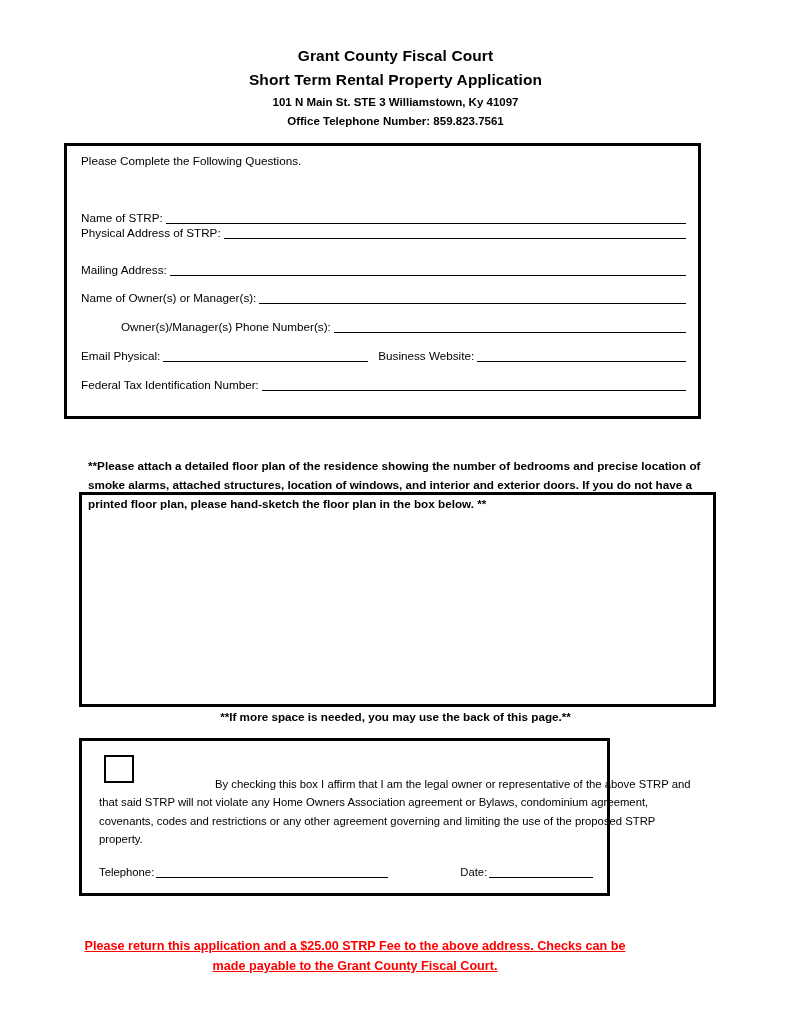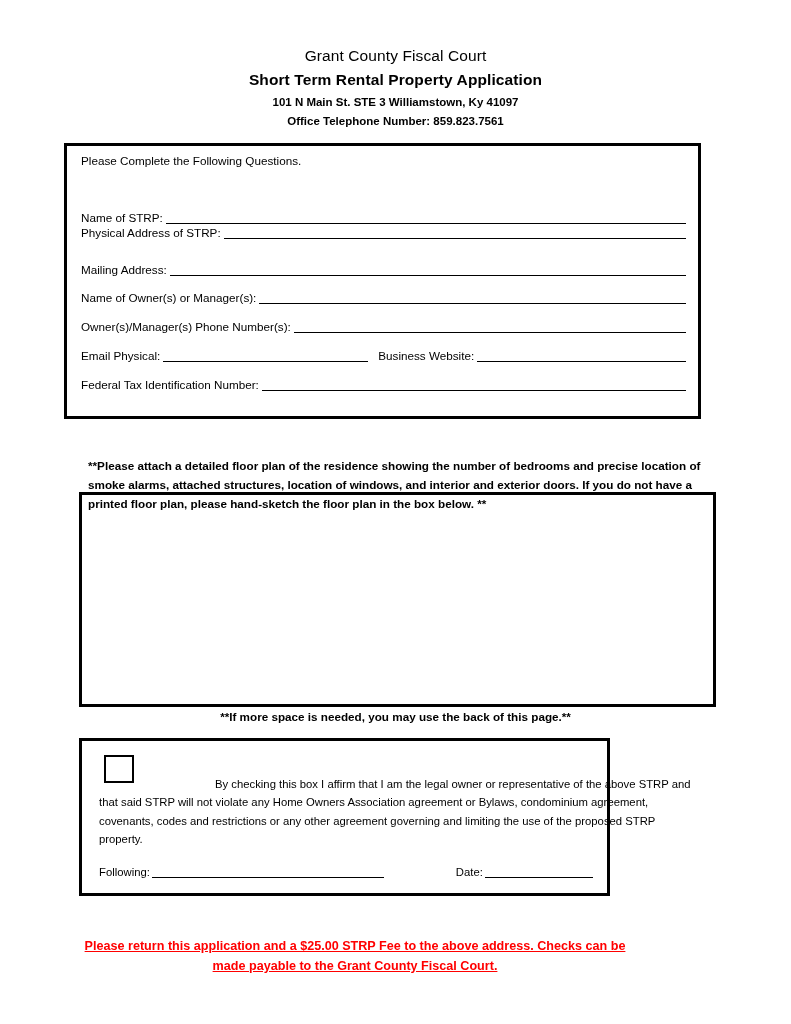--- a/index.html
+++ b/index.html
@@ -23,21 +23,21 @@
     background: #ffffff;
   }
 
   
   .header {
     text-align: center;
     padding-top: 44px;
   }
   .header .line1 {
     font-size: 15.5px;
-    font-weight: normal;
+    font-weight: bold;
     letter-spacing: 0.1px;
     line-height: 1.55;
   }
   .header .line2 {
     font-size: 15.5px;
     font-weight: bold;
     letter-spacing: 0.1px;
     line-height: 1.55;
   }
   .header .line3 {
@@ -219,21 +219,21 @@
     <div class="field" style="top:117px;">
       <span class="lbl">Mailing Address:</span>
       <span class="rule"></span>
     </div>
 
     <div class="field" style="top:145px;">
       <span class="lbl">Name of Owner(s) or Manager(s):</span>
       <span class="rule"></span>
     </div>
 
-    <div class="field" style="top:174px;">
+    <div class="field" style="top:174px;margin-left:40px;">
       <span class="lbl">Owner(s)/Manager(s) Phone Number(s):</span>
       <span class="rule"></span>
     </div>
 
     <div class="field" style="top:203px;">
       <span class="lbl">Email Physical:</span>
       <span class="rule short" style="width:205px;"></span>
       <span class="lbl2">Business Website:</span>
       <span class="rule"></span>
     </div>
@@ -247,21 +247,21 @@
 
   <div class="instruct">**Please attach a detailed floor plan of the residence showing the number of bedrooms and precise location of smoke alarms, attached structures, location of windows, and interior and exterior doors.  If you do not have a printed floor plan, please hand-sketch the floor plan in the box below. **</div>
 
   <div class="drawbox"></div>
   <div class="morespace">**If more space is needed, you may use the back of this page.**</div>
 
   <div class="affbox">
     <div class="checkbox"></div>
     <div class="afftext"><span class="indent"></span><span>By checking this box I affirm that I am the legal owner or representative of the above STRP and that said STRP will not violate any Home Owners Association agreement or Bylaws, condominium agreement, covenants, codes and restrictions or any other agreement governing and limiting the use of the proposed STRP property.</span></div>
     <div class="sigrow">
-      <span class="lbl">Following:</span>
+      <span class="lbl">Telephone:</span>
       <span class="rule sig-rule"></span>
       <span class="gap"></span>
       <span class="lbl">Date:</span>
       <span class="rule date-rule"></span>
     </div>
   </div>
 
   <div class="footer">
     <div><span>Please return this application and a $25.00 STRP Fee to the above address.  Checks can be</span></div>
     <div><span>made payable to the Grant County Fiscal Court.</span></div>

